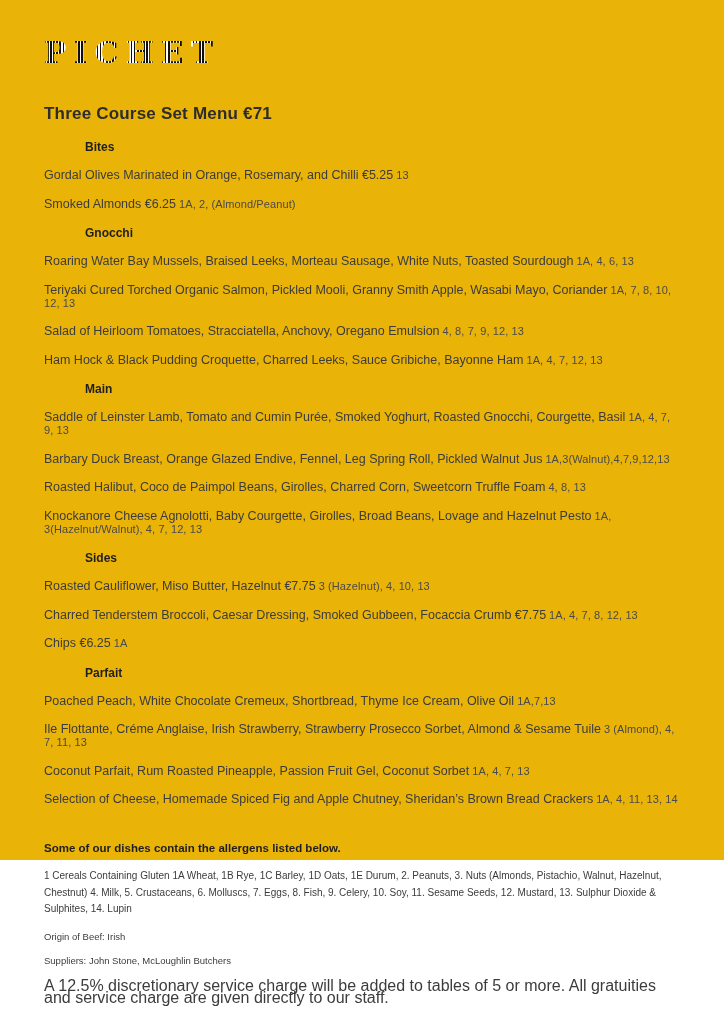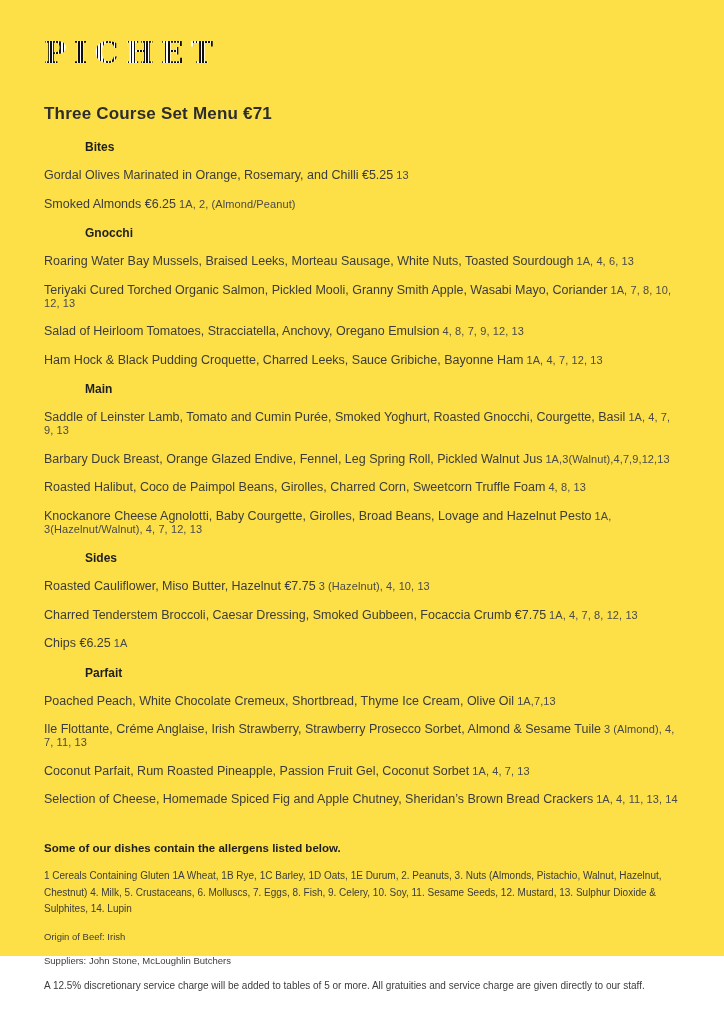--- a/index.html
+++ b/index.html
@@ -6,22 +6,22 @@
   html, body { background: #ffffff; }
   body {
     width: 724px;
     height: 1024px;
     font-family: "Liberation Sans", sans-serif;
     color: #3c3c3c;
     overflow: hidden;
   }
   .page {
     width: 724px;
-    height: 956px;
-    background: #fde047;
+    height: 860px;
+    background: #eab308;
     padding: 38px 44px 0 44px;
   }
   .logo {
     display: inline-block;
     font-family: "DejaVu Serif", serif;
     font-weight: 700;
     font-size: 30px;
     line-height: 30px;
     letter-spacing: 7px;
     color: #111111;
@@ -78,21 +78,21 @@
     max-width: 636px;
   }
   .footnote {
     margin-top: 13px;
     font-size: 9.5px;
     line-height: 11px;
     color: #3c3c3c;
   }
   .service-note {
     margin-top: 14px;
-    font-size: 10px;
+    font-size: 16px;
     line-height: 12px;
     color: #3c3c3c;
   }
 </style>
 </head>
 <body>
 
 <div class="page">
 
   <div class="logo">PICHET</div>

